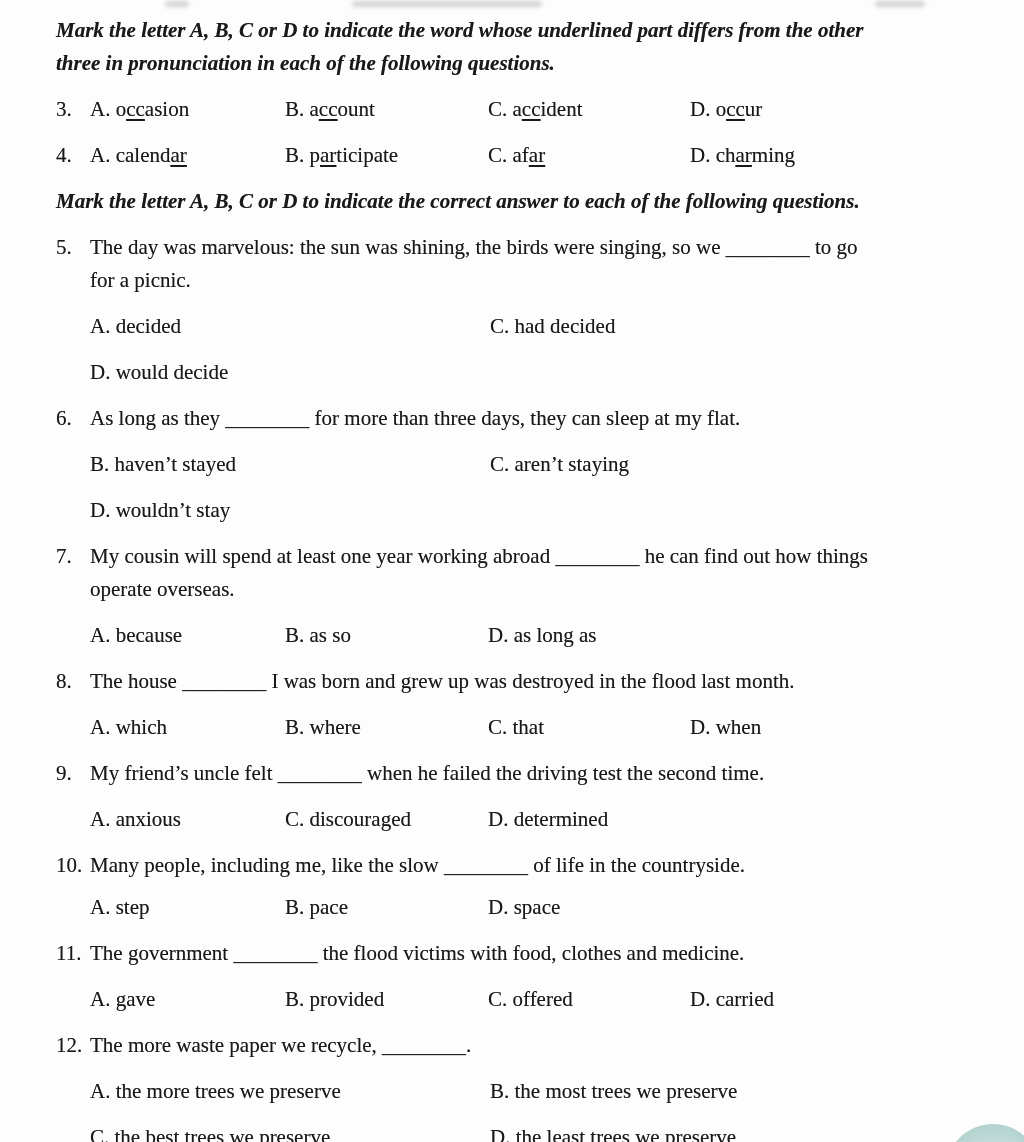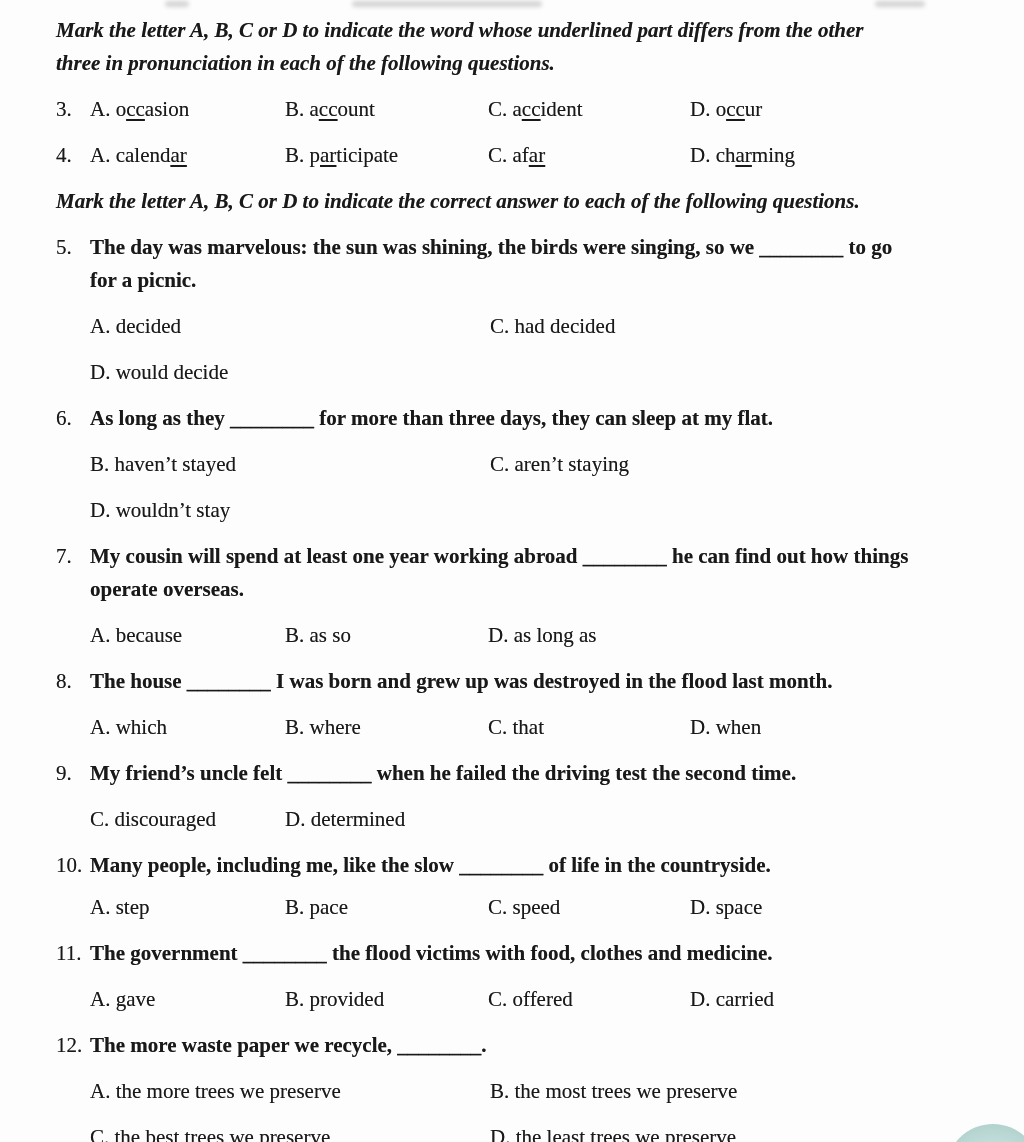--- a/index.html
+++ b/index.html
@@ -17,21 +17,21 @@
     text-shadow:0 0 0.6px rgba(25,25,25,0.5);
   }
   .instruction {
     font-weight:bold; font-style:italic;
     margin:0 0 13px 0;
     white-space:pre-line;
   }
   .question { margin:0 0 13px 0; }
   .q-row { display:flex; align-items:flex-start; }
   .q-num { flex:0 0 34px; white-space:nowrap; }
-  .q-stem { flex:1; white-space:pre-line;font-weight:bold; }
+  .q-stem { flex:1; white-space:pre-line; }
   .options { display:grid; row-gap:13px; margin-top:13px; margin-left:34px; }
   .options.inline { margin-top:0; margin-left:0; flex:1; }
   .options.cols-4 { grid-template-columns:195px 203px 202px 1fr; }
   .options.cols-2 { grid-template-columns:400px 1fr; }
   .options.tight { margin-top:9px; }
   .option { white-space:nowrap; }
   .u {
     text-decoration:underline;
     text-decoration-thickness:1.8px;
     text-underline-offset:3px;
@@ -131,33 +131,33 @@
         <span class="option"><span class="opt-label">C.</span> <span class="opt-text">that</span></span>
         <span class="option"><span class="opt-label">D.</span> <span class="opt-text">when</span></span>
       </div>
     </div>
     <div class="question">
       <div class="q-row">
         <span class="q-num">9.</span>
         <div class="q-stem">My friend’s uncle felt ________ when he failed the driving test the second time.</div>
       </div>
       <div class="options cols-4">
+        <span class="option"><span class="opt-label">A.</span> <span class="opt-text">anxious</span></span>
         <span class="option"><span class="opt-label">C.</span> <span class="opt-text">discouraged</span></span>
         <span class="option"><span class="opt-label">D.</span> <span class="opt-text">determined</span></span>
       </div>
     </div>
     <div class="question">
       <div class="q-row">
         <span class="q-num">10.</span>
         <div class="q-stem">Many people, including me, like the slow ________ of life in the countryside.</div>
       </div>
       <div class="options cols-4 tight">
         <span class="option"><span class="opt-label">A.</span> <span class="opt-text">step</span></span>
         <span class="option"><span class="opt-label">B.</span> <span class="opt-text">pace</span></span>
-        <span class="option"><span class="opt-label">C.</span> <span class="opt-text">speed</span></span>
         <span class="option"><span class="opt-label">D.</span> <span class="opt-text">space</span></span>
       </div>
     </div>
     <div class="question">
       <div class="q-row">
         <span class="q-num">11.</span>
         <div class="q-stem">The government ________ the flood victims with food, clothes and medicine.</div>
       </div>
       <div class="options cols-4">
         <span class="option"><span class="opt-label">A.</span> <span class="opt-text">gave</span></span>

